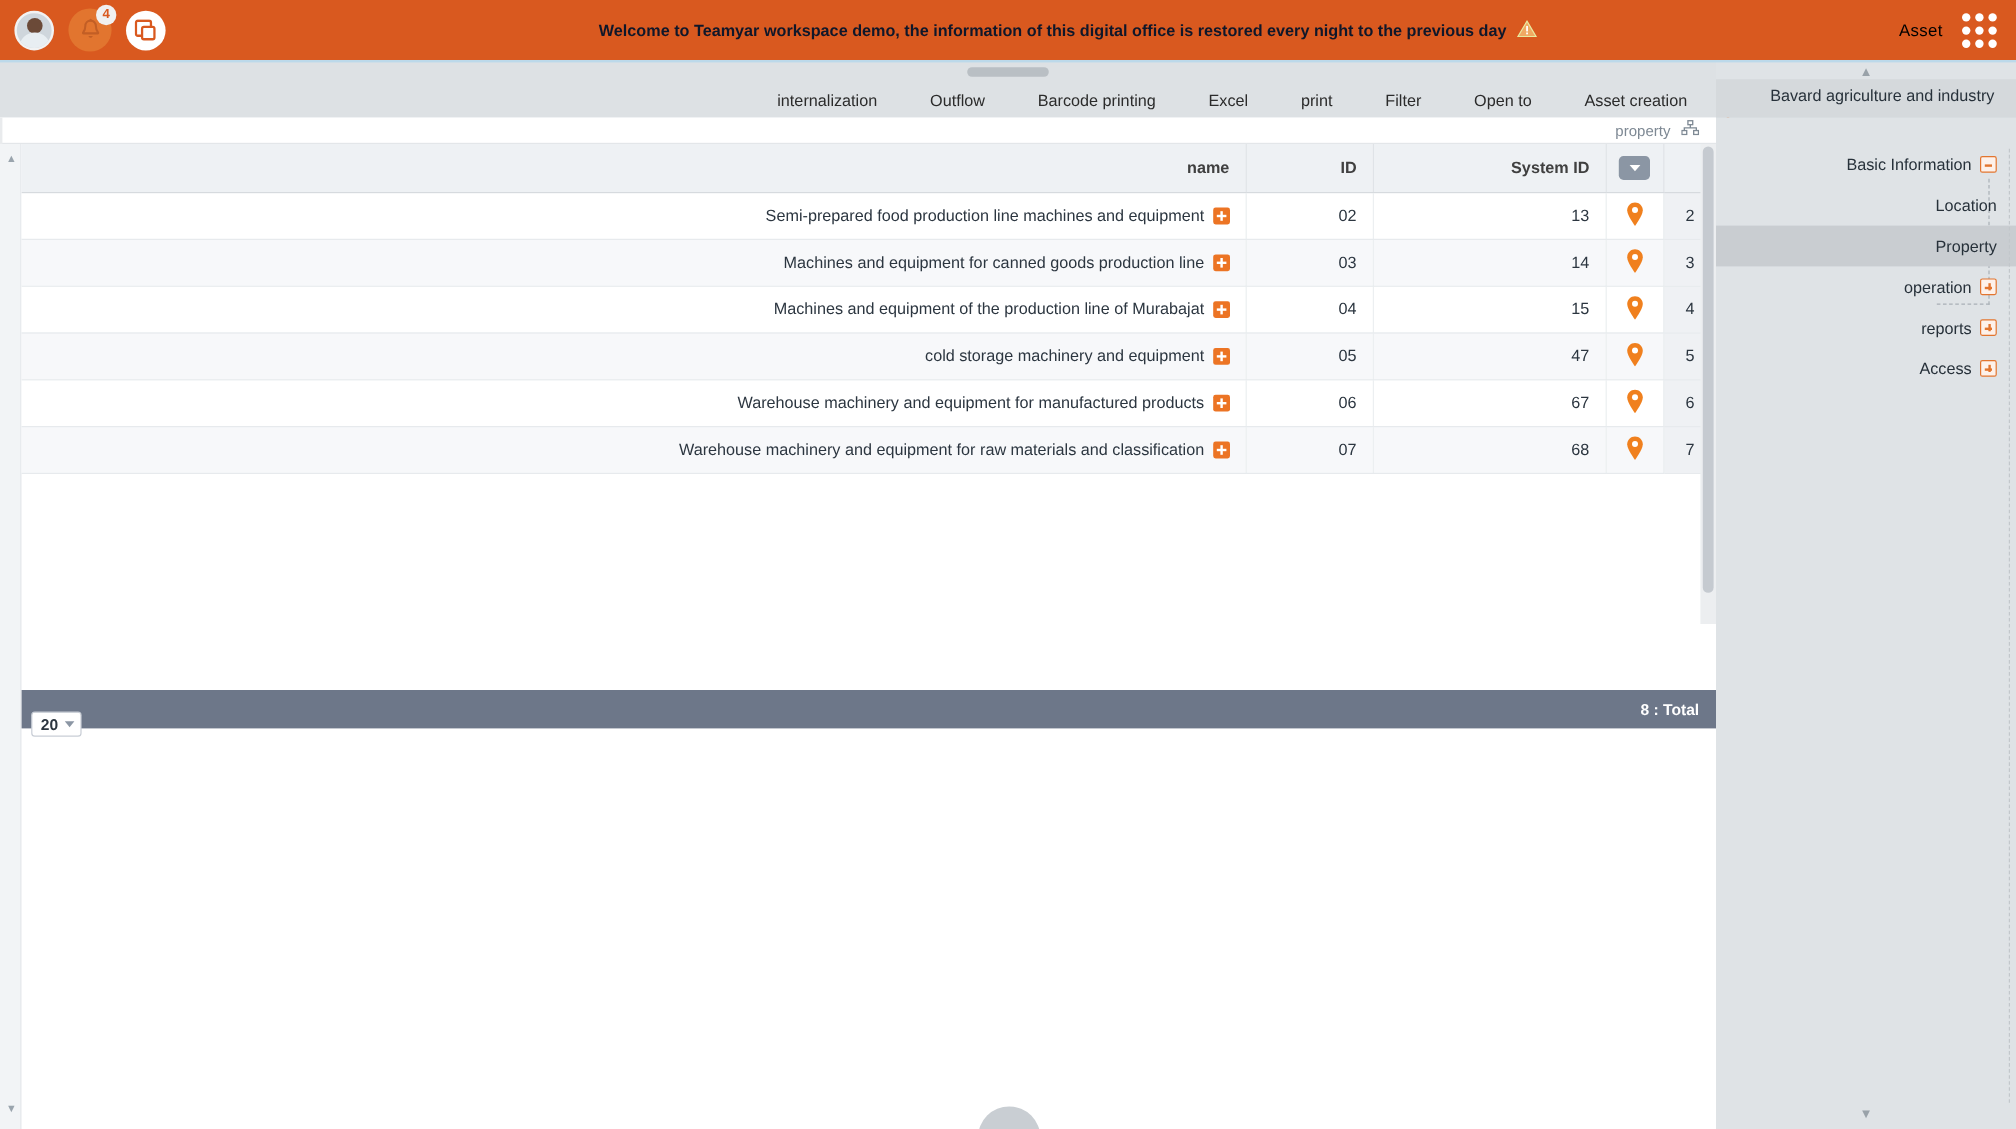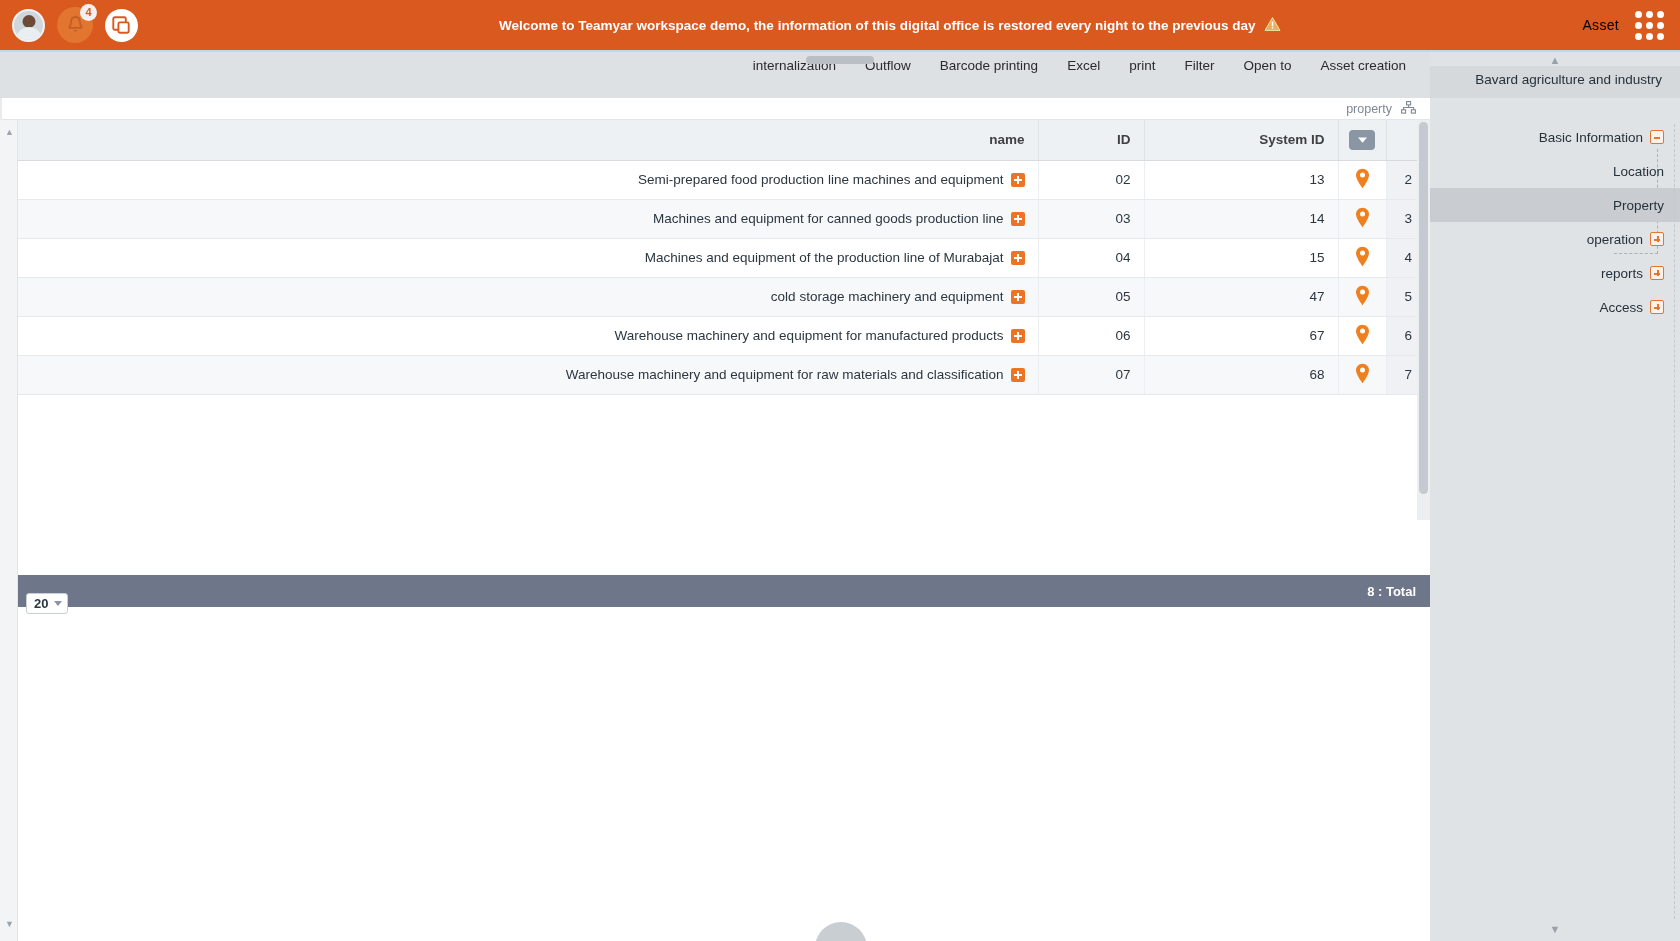--- a/index.html
+++ b/index.html
@@ -96,21 +96,21 @@
     border-radius: 50%;
     background: #ffffff;
     display: flex;
     align-items: center;
     justify-content: center;
   }
 
   .banner {
     flex: 1 1 auto;
     text-align: right;
-    color: #ffffff;
+    color: #0f172a;
     font-size: 13.5px;
     font-weight: bold;
     display: flex;
     align-items: center;
     justify-content: center;
     gap: 9px;
     padding-left: 60px;
   }
 
   .topbar-right {
@@ -153,22 +153,22 @@
   .toolbar-handle {
     position: absolute;
     left: 806px; top: 4px;
     width: 68px; height: 8px;
     border-radius: 5px;
     background: #b9bfc4;
   }
   .toolbar-items {
     display: flex;
     align-items: flex-start;
-    gap: 1px;
-    padding-bottom: 22px;
+    gap: 16px;
+    padding-bottom: 4px;
     padding-right: 10px;
   }
   .toolbar-items > div {
     font-size: 13.5px;
     color: #2b2b2b;
     padding: 3px 14px;
     cursor: pointer;
     white-space: nowrap;
   }
 

